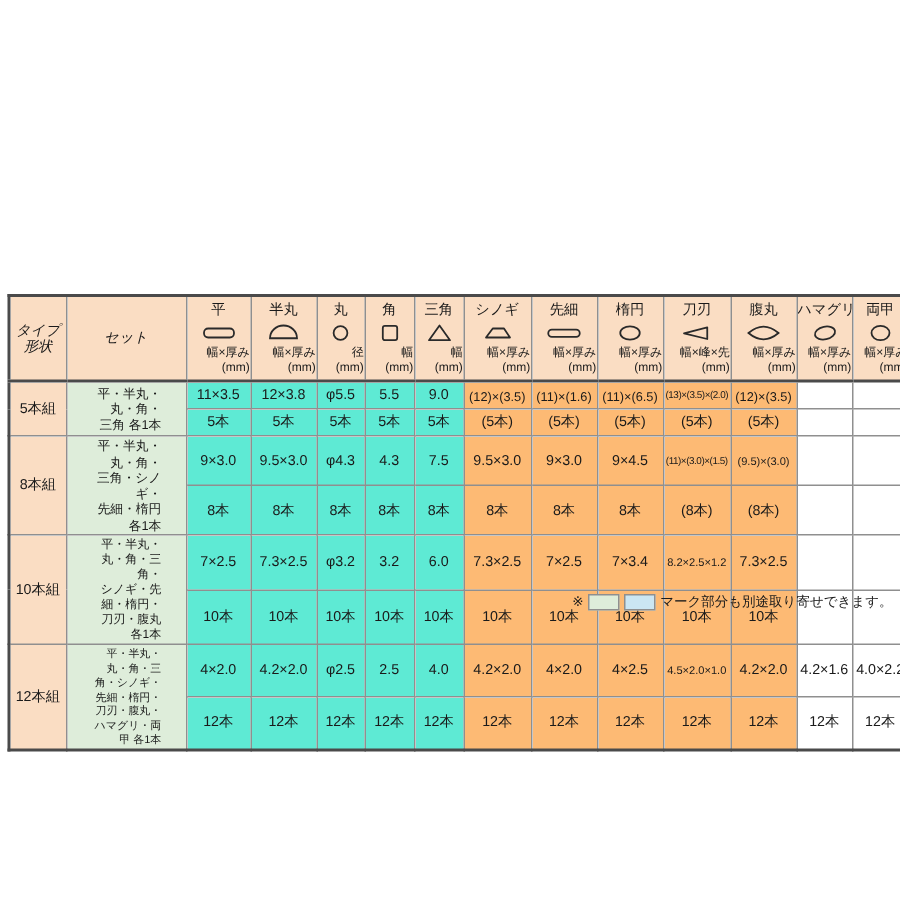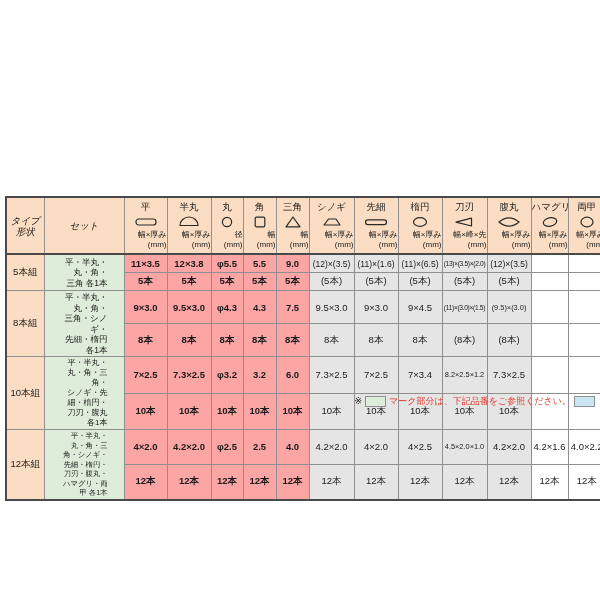--- a/index.html
+++ b/index.html
@@ -20,22 +20,22 @@
   .col-icon svg{display:block;}
   .col-spec{font-size:8px;line-height:10px;margin-bottom:3px;text-align:right;}
   tbody th.type-cell{background:#faddc3;font-size:9.5px;}
   td.set-cell{background:#deedda;text-align:right;padding:1px 16px;font-size:8.5px;line-height:10.5px;white-space:normal;}
   tr.g2 td.set-cell{font-size:8px;line-height:10px;}
   tr.g3 td.set-cell{font-size:7.3px;line-height:9.5px;}
   td.val{height:17px;font-size:9.5px;}
   td.val.sz2{font-size:8.5px;}
   td.val.sz3{font-size:7.4px;}
   td.val.sz4{font-size:6.6px;letter-spacing:-0.3px;}
-  td.green{background:#fca5a5;font-weight:bold;}
-  td.blue{background:#e5e5e5;}
+  td.green{background:#5eead4;}
+  td.blue{background:#fdba74;}
   td.white{background:#ffffff;}
   tbody tr.group-start td,tbody tr.group-start th{border-top:1px solid #5d5d5d;}
   tbody tr.sub td{border-top:1px solid #b3b3b3;}
   .footnote{position:absolute;top:395px;right:5px;font-size:9px;line-height:13px;
             display:flex;align-items:center;gap:3px;white-space:nowrap;}
   .swatch{display:inline-block;width:19px;height:9px;border:1px solid #8f8f8f;}
   .swatch.green{background:#deedda;}
   .swatch.blue{background:#cbe6f3;}
   .red-text{color:#e03a2f;}
 </style>
@@ -295,16 +295,16 @@
             <td class="val blue">12本</td>
             <td class="val white">12本</td>
             <td class="val white">12本</td>
           </tr>
         </tbody>
     </table>
   </div>
   <div class="footnote">
     <span>※</span>
     <span class="swatch green"></span>
-    <span class="red-text">マーク部分は、下記品番をご参照ください。</span>
     <span class="swatch blue"></span>
+    <span>マーク部分も別途取り寄せできます。</span>
   </div>
 </div>
 
 </body></html>

